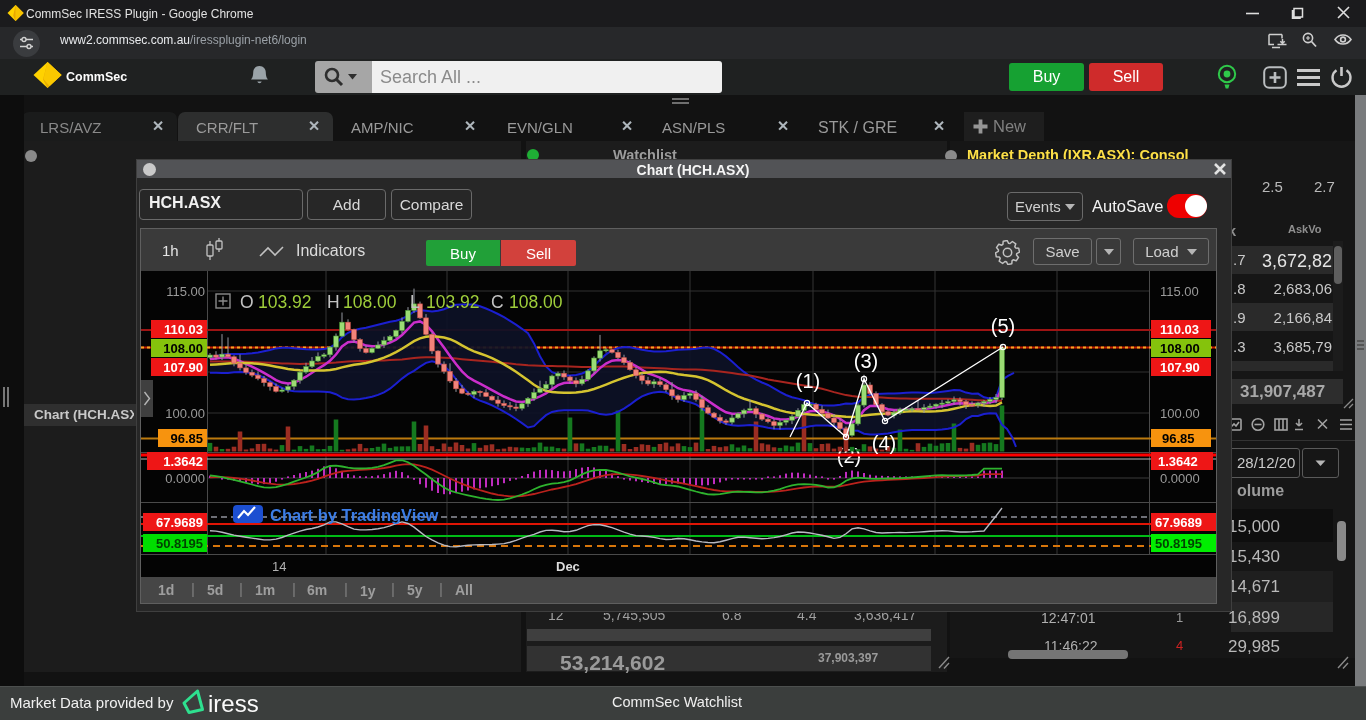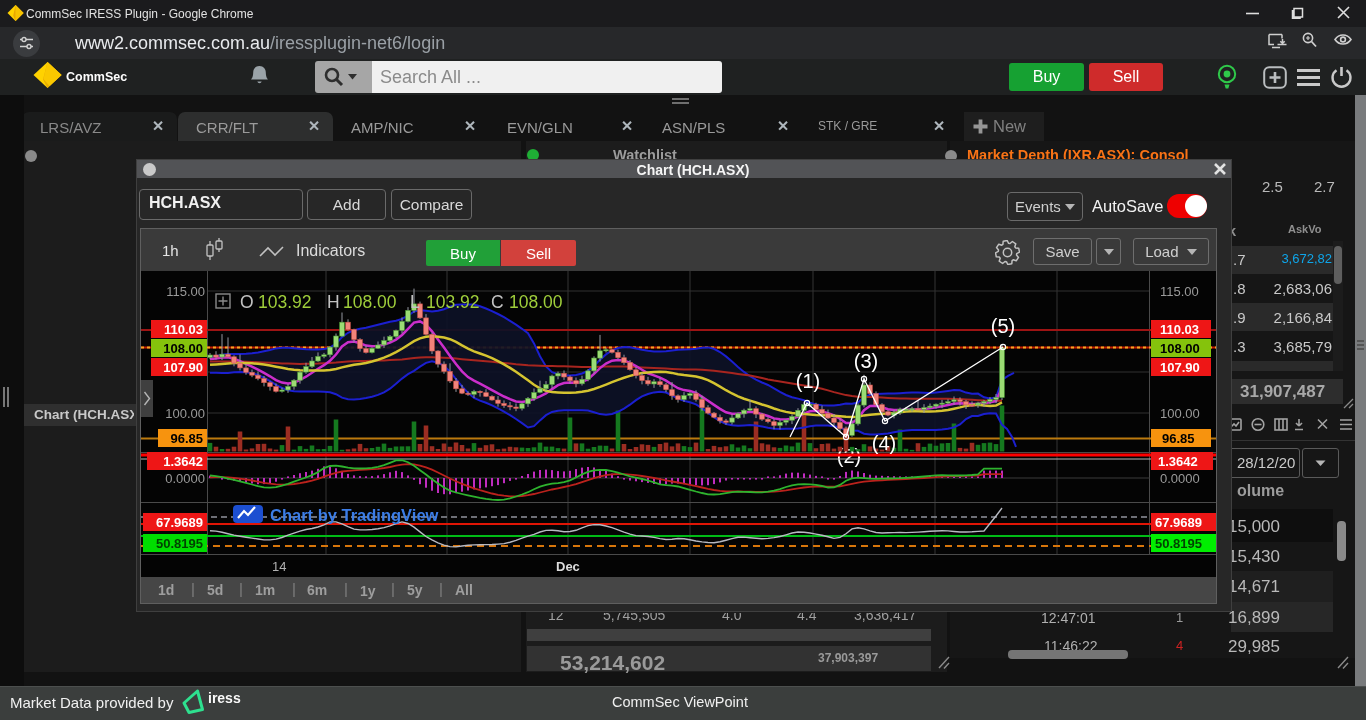--- a/index.html
+++ b/index.html
@@ -23,21 +23,21 @@
 </svg>
 
 <div class="a" style="left:0;top:27px;width:1366px;height:32px;background:#27282a"></div>
 <div class="a" style="left:13px;top:30px;width:27px;height:27px;border-radius:50%;background:#3a3c3f"></div>
 <svg class="a" style="left:19px;top:36px" width="15" height="14" viewBox="0 0 15 14">
  <circle cx="5" cy="3.5" r="2" fill="none" stroke="#d2d2d2" stroke-width="1.4"></circle>
  <path d="M7 3.5h7M1 3.5h2" stroke="#d2d2d2" stroke-width="1.4"></path>
  <circle cx="10" cy="10.5" r="2" fill="none" stroke="#d2d2d2" stroke-width="1.4"></circle>
  <path d="M1 10.5h7M12 10.5h2" stroke="#d2d2d2" stroke-width="1.4"></path>
 </svg>
-<div class="a" style="left:75px;top:33px;font-size:18px;color:#e8eaed">www2.commsec.com.au<span style="color:#9aa0a6">/iressplugin-net6/login</span></div>
+<div class="a" style="left:60px;top:33px;font-size:12px;color:#e8eaed">www2.commsec.com.au<span style="color:#9aa0a6">/iressplugin-net6/login</span></div>
 <svg class="a" style="left:1268px;top:31px" width="88" height="21" viewBox="0 0 88 21">
  <path d="M1 3.5h13M1 3.5v10h5M14 3.5v4M9.5 13.5h9M4 16.5h8" stroke="#cfcfcf" stroke-width="1.5" fill="none"></path>
  <path d="M14.5 8v4.5m0 0l-2.2-2.2m2.2 2.2l2.2-2.2" stroke="#cfcfcf" stroke-width="1.5" fill="none"></path>
  <circle cx="40" cy="7" r="4.6" fill="none" stroke="#cfcfcf" stroke-width="1.6"></circle>
  <path d="M43.5 10.5L48 15.5" stroke="#cfcfcf" stroke-width="1.8"></path>
  <path d="M40 5v4M38 7h4" stroke="#cfcfcf" stroke-width="1.2"></path>
  <path d="M67 8.5c4-6 12-6 16 0c-4 6-12 6-16 0z" fill="none" stroke="#cfcfcf" stroke-width="1.6"></path>
  <circle cx="75" cy="8.5" r="2.4" fill="none" stroke="#cfcfcf" stroke-width="1.6"></circle>
 </svg>
 
@@ -88,52 +88,52 @@
 <div class="a" style="left:40px;top:119px;font-size:15px;color:#8a8a8a">LRS/AVZ</div>
 <div class="a" style="left:152px;top:118px;font-size:14.5px;font-weight:bold;color:#aeb6bc">✕</div>
 <div class="a" style="left:196px;top:119px;font-size:15px;color:#9a9a9a">CRR/FLT</div>
 <div class="a" style="left:308px;top:118px;font-size:14.5px;font-weight:bold;color:#aeb6bc">✕</div>
 <div class="a" style="left:351px;top:119px;font-size:15px;color:#9a9a9a">AMP/NIC</div>
 <div class="a" style="left:464px;top:118px;font-size:14.5px;font-weight:bold;color:#aeb6bc">✕</div>
 <div class="a" style="left:507px;top:119px;font-size:15px;color:#9a9a9a">EVN/GLN</div>
 <div class="a" style="left:621px;top:118px;font-size:14.5px;font-weight:bold;color:#aeb6bc">✕</div>
 <div class="a" style="left:662px;top:119px;font-size:15px;color:#9a9a9a">ASN/PLS</div>
 <div class="a" style="left:777px;top:118px;font-size:14.5px;font-weight:bold;color:#aeb6bc">✕</div>
-<div class="a" style="left:818px;top:119px;font-size:12px;color:#9a9a9a">STK / GRE</div>
+<div class="a" style="left:818px;top:119px;font-size:16px;color:#9a9a9a">STK / GRE</div>
 <div class="a" style="left:933px;top:118px;font-size:14.5px;font-weight:bold;color:#aeb6bc">✕</div>
 <div class="a" style="left:964px;top:112px;width:80px;height:29px;background:#1e1e1e"></div>
 <svg class="a" style="left:973px;top:119px" width="15" height="15" viewBox="0 0 15 15">
     <path d="M7.5 0.5v14M0.5 7.5h14" stroke="#969696" stroke-width="3.8"></path>
   </svg>
 <div class="a" style="left:993px;top:117px;font-size:16.5px;color:#808080">New</div>
 
 <div class="a" style="left:0;top:95px;width:24px;height:591px;background:#0d0d0d"></div>
 <div class="a" style="left:24px;top:141px;width:497px;height:531px;background:#1c1c1c"></div>
 <div class="a" style="left:526px;top:141px;width:421px;height:531px;background:#1c1c1c"></div>
 <div class="a" style="left:950px;top:141px;width:416px;height:517px;background:#161616"></div>
 
 <div class="a" style="left:25px;top:150px;width:12px;height:12px;border-radius:50%;background:#8a8a8a"></div>
 <div class="a" style="left:527px;top:149px;width:12px;height:12px;border-radius:50%;background:#1fae35"></div>
 <div class="a" style="left:613px;top:147px;font-size:14.5px;font-weight:bold;color:#9c9c9c">Watchlist</div>
 <div class="a" style="left:945px;top:150px;width:12px;height:12px;border-radius:50%;background:#8a8a8a"></div>
-<div class="a" style="left:967px;top:147px;font-size:14.5px;font-weight:bold;color:#f97316">Market Depth (IXR.ASX): Consol</div>
+<div class="a" style="left:967px;top:147px;font-size:14.5px;font-weight:bold;color:#fde047">Market Depth (IXR.ASX): Consol</div>
 
 <div class="a" style="left:24px;top:404px;width:113px;height:22px;background:#2f2f2f"></div>
 <div class="a" style="left:34px;top:407px;font-size:13.5px;font-weight:bold;color:#c9c9c9;white-space:nowrap;width:100px;overflow:hidden">Chart (HCH.ASX)</div>
 <div class="a" style="left:3px;top:387px;width:2px;height:20px;background:#777"></div>
 <div class="a" style="left:7px;top:387px;width:2px;height:20px;background:#777"></div>
 
 <div class="a" style="left:1262px;top:178px;font-size:15px;color:#b9b9b9">2.5</div>
 <div class="a" style="left:1314px;top:178px;font-size:15px;color:#b9b9b9">2.7</div>
 <div class="a" style="left:1228px;top:223px;font-size:14.5px;font-weight:bold;color:#8f8f8f">k</div>
 <div class="a" style="left:1288px;top:223px;font-size:11px;font-weight:bold;color:#8f8f8f">AskVo</div>
 <div class="a" style="left:1231px;top:246px;width:102px;height:28px;background:#2a2a2a"></div>
 <div class="a" style="left:1231px;top:303px;width:102px;height:28px;background:#2a2a2a"></div>
 <div class="a" style="left:1233px;top:251px;font-size:15px;color:#c9c9c9">.7</div>
-<div class="a" style="left:1332px;top:251px;font-size:13px;color:#0ea5e9;transform:translateX(-100%)">3,672,82</div>
+<div class="a" style="left:1332px;top:251px;font-size:18px;color:#e5e5e5;transform:translateX(-100%)">3,672,82</div>
 <div class="a" style="left:1233px;top:280px;font-size:15px;color:#c9c9c9">.8</div>
 <div class="a" style="left:1332px;top:280px;font-size:15px;color:#c9c9c9;transform:translateX(-100%)">2,683,06</div>
 <div class="a" style="left:1233px;top:309px;font-size:15px;color:#c9c9c9">.9</div>
 <div class="a" style="left:1332px;top:309px;font-size:15px;color:#c9c9c9;transform:translateX(-100%)">2,166,84</div>
 <div class="a" style="left:1233px;top:338px;font-size:15px;color:#c9c9c9">.3</div>
 <div class="a" style="left:1332px;top:338px;font-size:15px;color:#c9c9c9;transform:translateX(-100%)">3,685,79</div>
 <div class="a" style="left:1231px;top:361px;width:102px;height:10px;background:#2a2a2a"></div>
 <div class="a" style="left:1231px;top:379px;width:112px;height:25px;background:#2d2d2d"></div>
 <div class="a" style="left:1240px;top:382px;font-size:17px;font-weight:bold;color:#a8a8a8">31,907,487</div>
 <svg class="a" style="left:1228px;top:417px" width="130" height="15" viewBox="0 0 130 15">
@@ -177,43 +177,43 @@
 <div class="a" style="left:1357px;top:348px;width:7px;height:2px;background:#555"></div>
 
 <div class="a" style="left:1041px;top:610px;font-size:14px;color:#b0b0b0">12:47:01</div>
 <div class="a" style="left:1176px;top:610px;font-size:13px;color:#9a9a9a">1</div>
 <div class="a" style="left:1044px;top:638px;font-size:14px;color:#b0b0b0">11:46:22</div>
 <div class="a" style="left:1176px;top:638px;font-size:13px;color:#cc2222">4</div>
 
 <div class="a" style="left:527px;top:613px;width:420px;height:13px;overflow:hidden">
   <div class="a" style="left:21px;top:-6px;font-size:14px;color:#9f9f9f">12</div>
   <div class="a" style="left:76px;top:-6px;font-size:14px;color:#9f9f9f">5,745,505</div>
-  <div class="a" style="left:195px;top:-6px;font-size:14px;color:#9f9f9f">4.0</div>
+  <div class="a" style="left:195px;top:-6px;font-size:14px;color:#9f9f9f">6.8</div>
   <div class="a" style="left:270px;top:-6px;font-size:14px;color:#9f9f9f">4.4</div>
   <div class="a" style="left:327px;top:-6px;font-size:14px;color:#9f9f9f">3,636,417</div>
 </div>
 <div class="a" style="left:527px;top:629px;width:404px;height:12px;background:#3f3f3f"></div>
 <div class="a" style="left:527px;top:646px;width:404px;height:25px;background:#323232"></div>
 <div class="a" style="left:560px;top:651px;font-size:21px;font-weight:bold;color:#9a9a9a">53,214,602</div>
 <div class="a" style="left:818px;top:651px;font-size:12px;font-weight:bold;color:#9a9a9a">37,903,397</div>
 <svg class="a" style="left:938px;top:656px" width="12" height="13" viewBox="0 0 12 13">
     <path d="M11 1L1 12M11 7l-5 5.5" stroke="#8a8a8a" stroke-width="1.4"></path>
   </svg>
 <div class="a" style="left:1008px;top:650px;width:120px;height:9px;background:#757575;border-radius:4px"></div>
 <svg class="a" style="left:1337px;top:656px" width="12" height="13" viewBox="0 0 12 13">
     <path d="M11 1L1 12M11 7l-5 5.5" stroke="#8a8a8a" stroke-width="1.4"></path>
   </svg>
 
 <div class="a" style="left:0;top:686px;width:1366px;height:34px;background:#3b3e3d;border-top:1px solid #4c4f4e"></div>
 <div class="a" style="left:10px;top:694px;font-size:15px;color:#f0f0f0">Market Data provided by</div>
 <svg class="a" style="left:181px;top:688px" width="26" height="28" viewBox="0 0 26 28">
  <path d="M16.5 3L3 15L8 24.5L21.5 21.5z" fill="none" stroke="#2ee08f" stroke-width="3" stroke-linejoin="round"></path>
 </svg>
-<div class="a" style="left:208px;top:690px;font-size:14px;font-weight:bold;color:#fafafa">iress</div>
-<div class="a" style="left:612px;top:694px;font-size:14.5px;color:#f0f0f0">CommSec ViewPoint</div>
+<div class="a" style="left:208px;top:690px;font-size:24px;font-weight:normal;color:#fafafa">iress</div>
+<div class="a" style="left:612px;top:694px;font-size:14.5px;color:#f0f0f0">CommSec Watchlist</div>
 
 <div class="a" style="left:137px;top:160px;width:1094px;height:451px;background:#272727;box-shadow:0 0 0 1px #3f3f3f"></div>
 <div class="a" style="left:137px;top:160px;width:1094px;height:18px;background:#525356"></div>
 <div class="a" style="left:137px;top:160px;width:1094px;height:18px">
   <div class="a" style="left:6px;top:2.5px;width:13px;height:13px;border-radius:50%;background:#c9c9c9"></div>
   <div style="width:100%;text-align:center;font-size:14px;font-weight:bold;color:#f5f5f5;margin-top:1.5px;text-indent:18px">Chart (HCH.ASX)</div>
   <svg class="a" style="left:1076px;top:2px" width="14" height="14" viewBox="0 0 14 14">
       <path d="M2 2l10 10M12 2L2 12" stroke="#e2e2e2" stroke-width="2.6"></path>
     </svg>
 </div>

